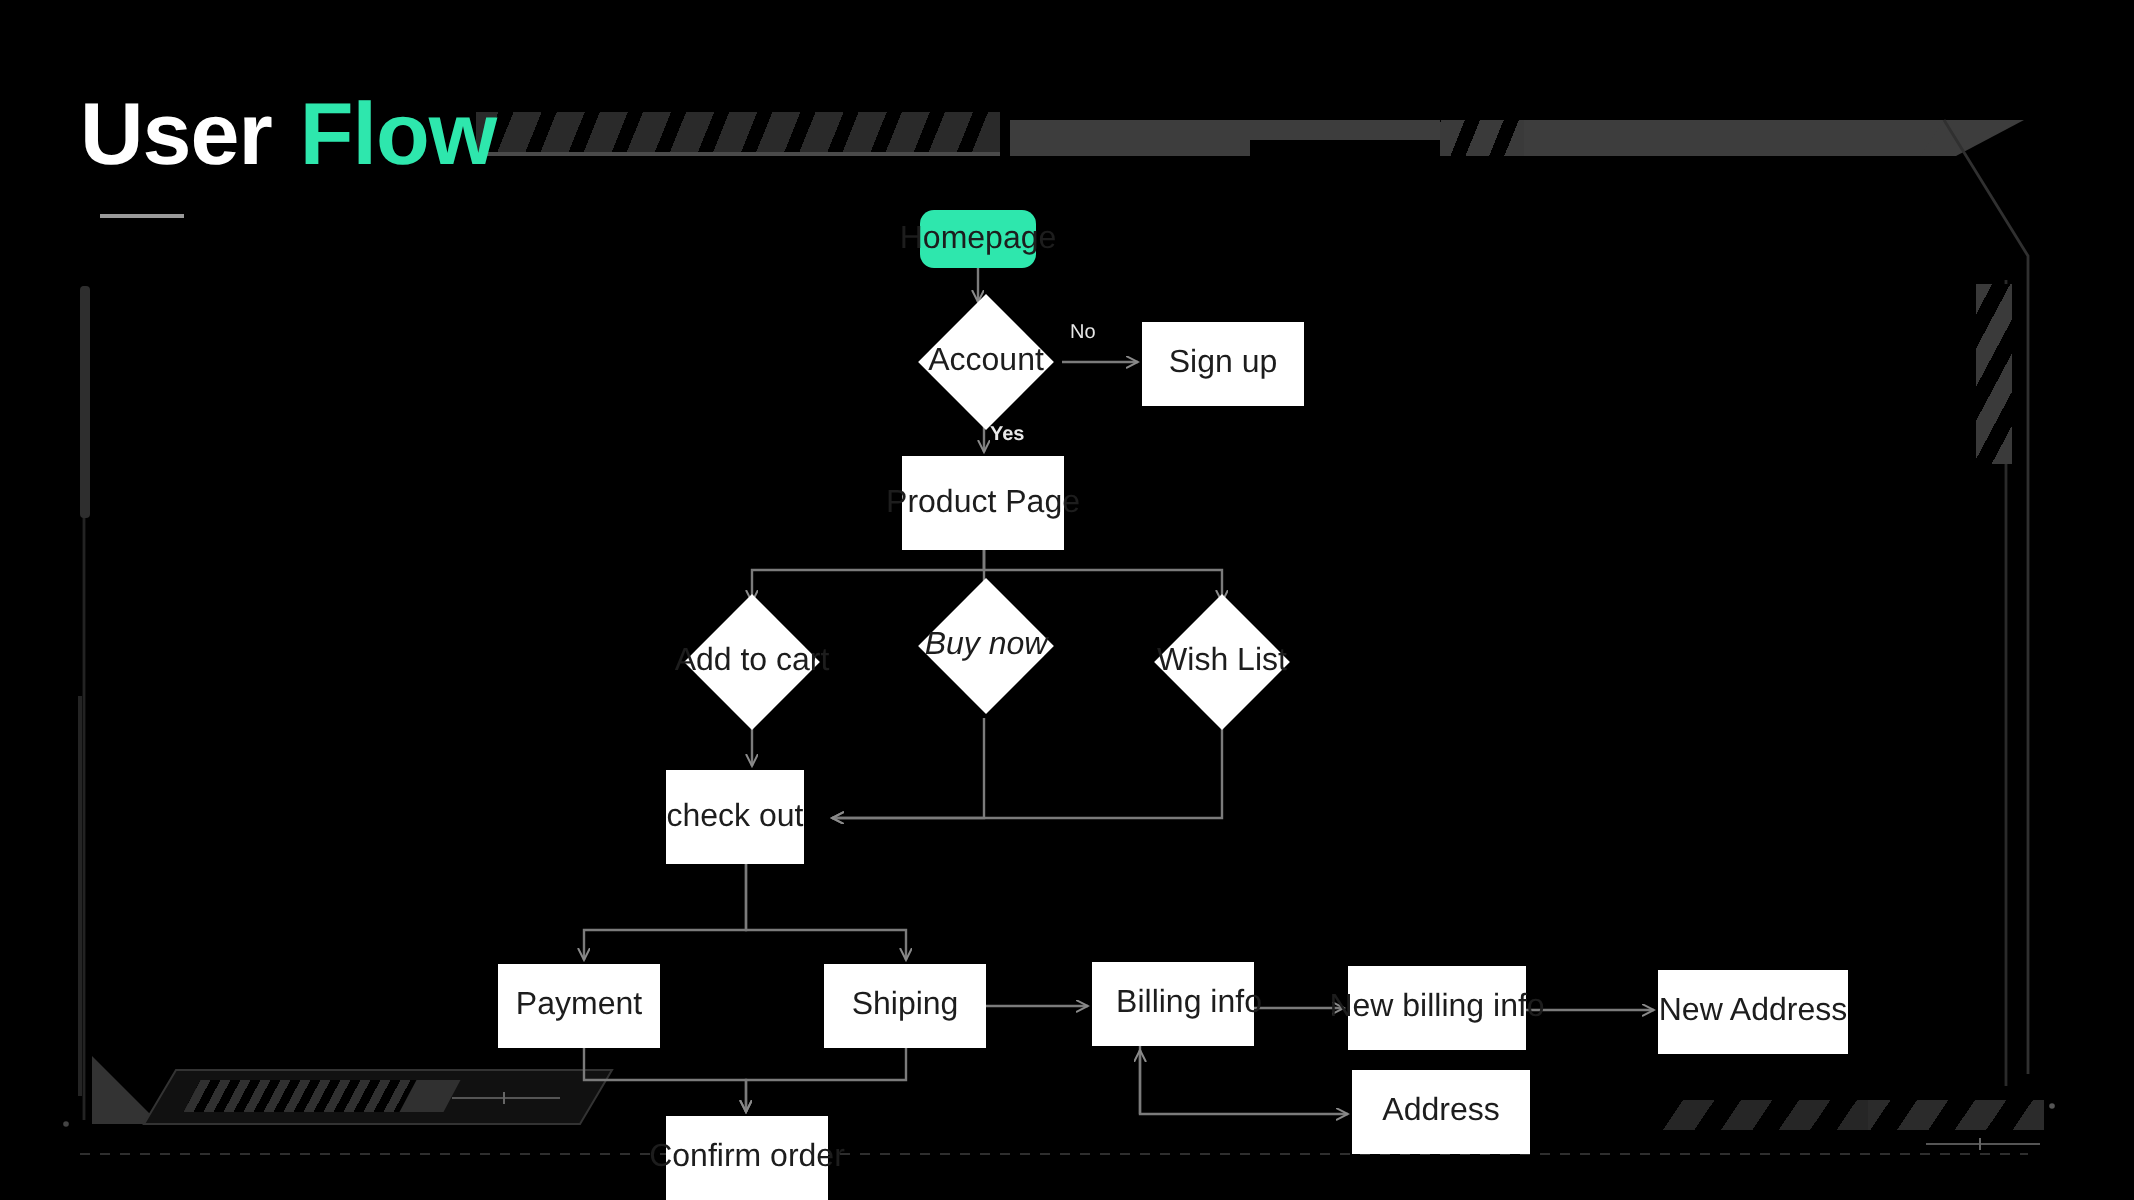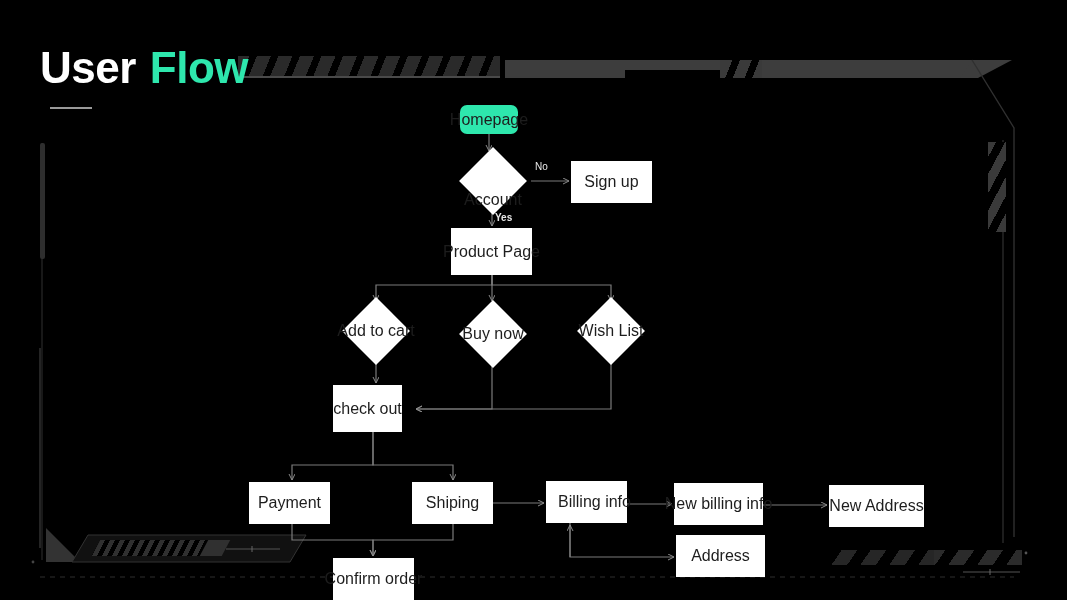--- a/index.html
+++ b/index.html
@@ -177,39 +177,39 @@
     </g>
   </svg>
 
   <div class="edge-label" style="left:535px; top:161px;">No</div>
   <div class="edge-label" style="left:495px; top:212px;font-weight:bold;">Yes</div>
 
   <div class="node start" style="left:460px; top:105px; width:58px; height:29px;">
     <span>Homepage</span>
   </div>
 
-  <div class="node diamond" style="left:455px; top:153px; width:76px; height:56px;align-items:flex-end; --dw:48px; --dh:48px;">
+  <div class="node diamond" style="left:455px; top:153px; width:76px; height:56px; --dw:48px; --dh:48px;">
     <span class="dshape"></span>
     <span class="dlabel">Account</span>
   </div>
 
   <div class="node box" style="left:571px; top:161px; width:81px; height:42px;">
     <span>Sign up</span>
   </div>
 
   <div class="node box" style="left:451px; top:228px; width:81px; height:47px;">
     <span>Product Page</span>
   </div>
 
   <div class="node diamond" style="left:338px; top:303px; width:76px; height:56px; --dw:48px; --dh:48px;">
     <span class="dshape"></span>
     <span class="dlabel">Add to cart</span>
   </div>
 
-  <div class="node diamond" style="left:455px; top:306px; width:76px; height:56px; --dw:48px; --dh:48px;">
+  <div class="node diamond" style="left:455px; top:295px; width:76px; height:56px;font-style:italic; --dw:48px; --dh:48px;">
     <span class="dshape"></span>
     <span class="dlabel">Buy now</span>
   </div>
 
   <div class="node diamond" style="left:573px; top:303px; width:76px; height:56px; --dw:48px; --dh:48px;">
     <span class="dshape"></span>
     <span class="dlabel">Wish List</span>
   </div>
 
   <div class="node box" style="left:333px; top:385px; width:69px; height:47px;">

